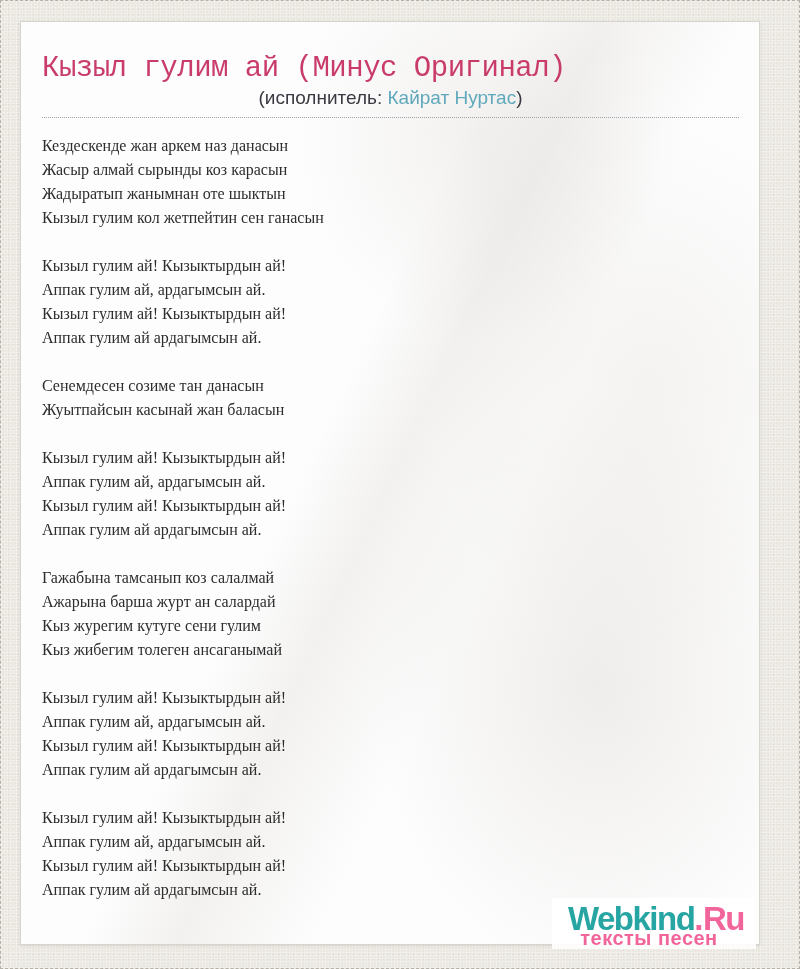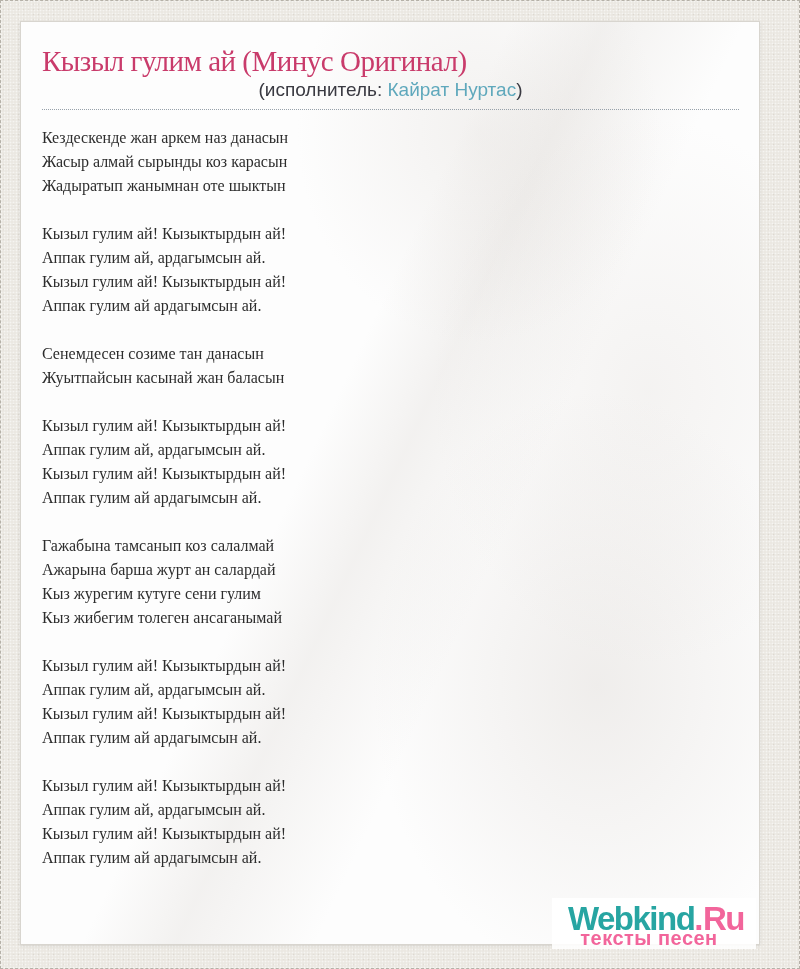--- a/index.html
+++ b/index.html
@@ -37,22 +37,22 @@
     box-shadow: 0 1px 3px rgba(0,0,0,0.10);
     padding: 20px 20px 0 21px;
     background:
       linear-gradient(115deg, transparent 42%, rgba(205,199,193,0.22) 50%, transparent 62%),
       radial-gradient(ellipse 320px 420px at 78% 72%, rgba(203,196,190,0.28), transparent 70%),
       radial-gradient(ellipse 260px 300px at 62% 12%, rgba(212,206,200,0.25), transparent 70%),
       radial-gradient(ellipse 300px 380px at 85% 40%, rgba(208,201,195,0.20), transparent 72%),
       #fdfdfd;
   }
   h1.page-title {
-    margin: 4px 0 3px 0;
-    font-family: Liberation Serif, serif;
+    margin: 12px 0 3px 0;
+    font-family: Liberation Mono, monospace;
     font-weight: normal;
     font-size: 29px;
     line-height: 30px;
     letter-spacing: -0.5px;
     color: #c93b6b;
   }
   .artist-line {
     font-family: "Liberation Sans", sans-serif;
     font-size: 19px;
     line-height: 22px;
@@ -117,20 +117,21 @@
 <div class="card">
   <h1 class="page-title">Кызыл гулим ай (Минус Оригинал)</h1>
 
   <div class="artist-line"><span>(исполнитель: </span><a class="artist-link">Кайрат Нуртас</a><span>)</span></div>
 
   <div class="lyrics">
       <div class="stanza">
         <div class="line">Кездескенде жан аркем наз данасын</div>
         <div class="line">Жасыр алмай сырынды коз карасын</div>
         <div class="line">Жадыратып жанымнан оте шыктын</div>
+        <div class="line">Кызыл гулим кол жетпейтин сен ганасын</div>
       </div>
       <div class="stanza">
         <div class="line">Кызыл гулим ай! Кызыктырдын ай!</div>
         <div class="line">Аппак гулим ай, ардагымсын ай.</div>
         <div class="line">Кызыл гулим ай! Кызыктырдын ай!</div>
         <div class="line">Аппак гулим ай ардагымсын ай.</div>
       </div>
       <div class="stanza">
         <div class="line">Сенемдесен созиме тан данасын</div>
         <div class="line">Жуытпайсын касынай жан баласын</div>

